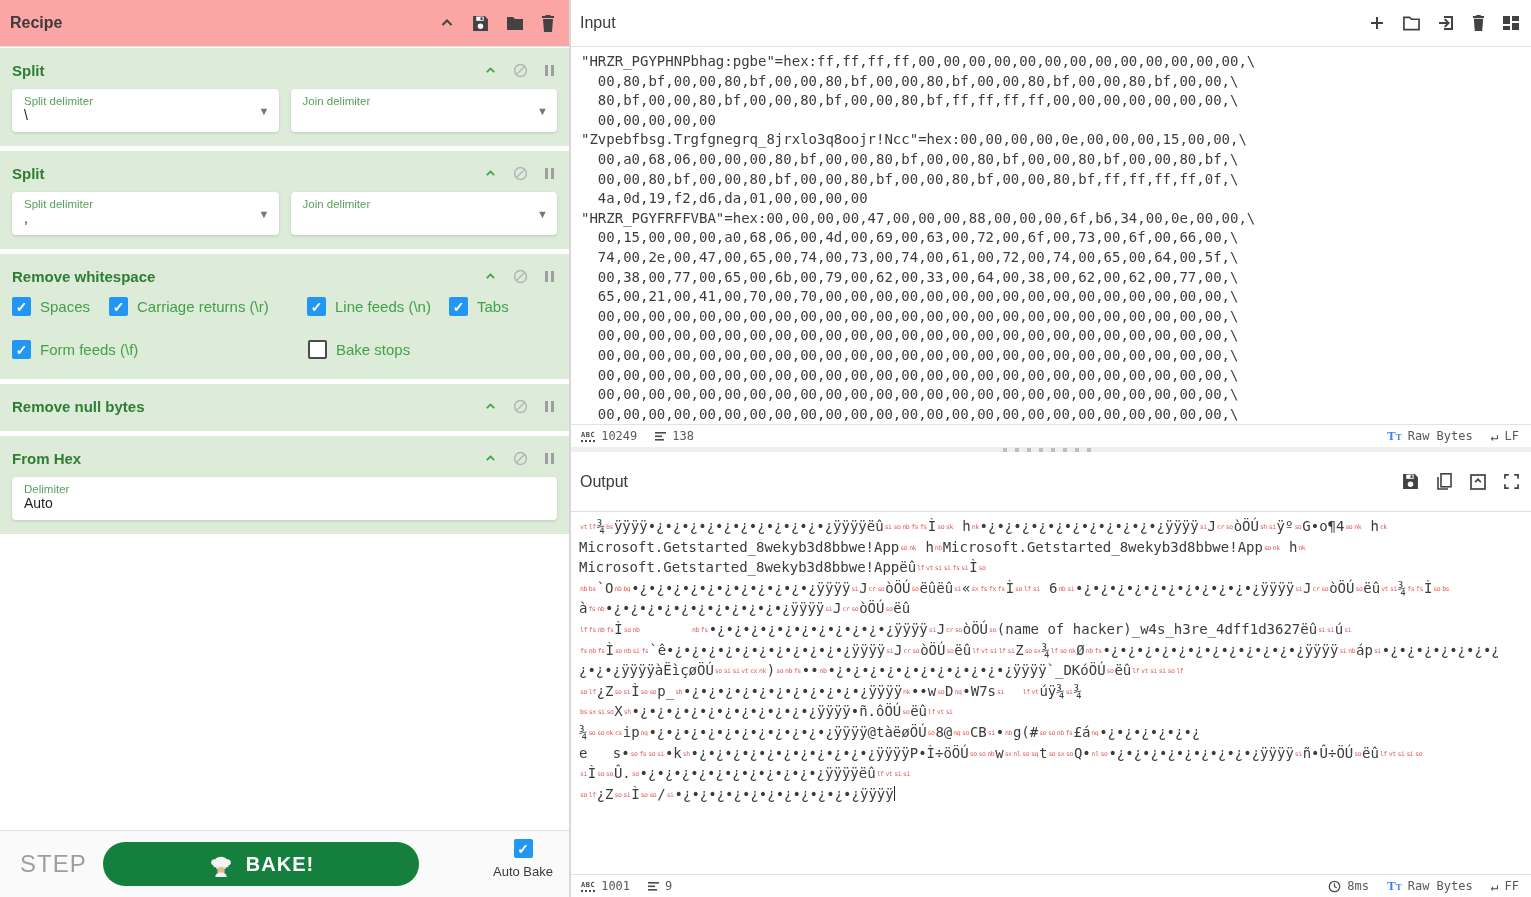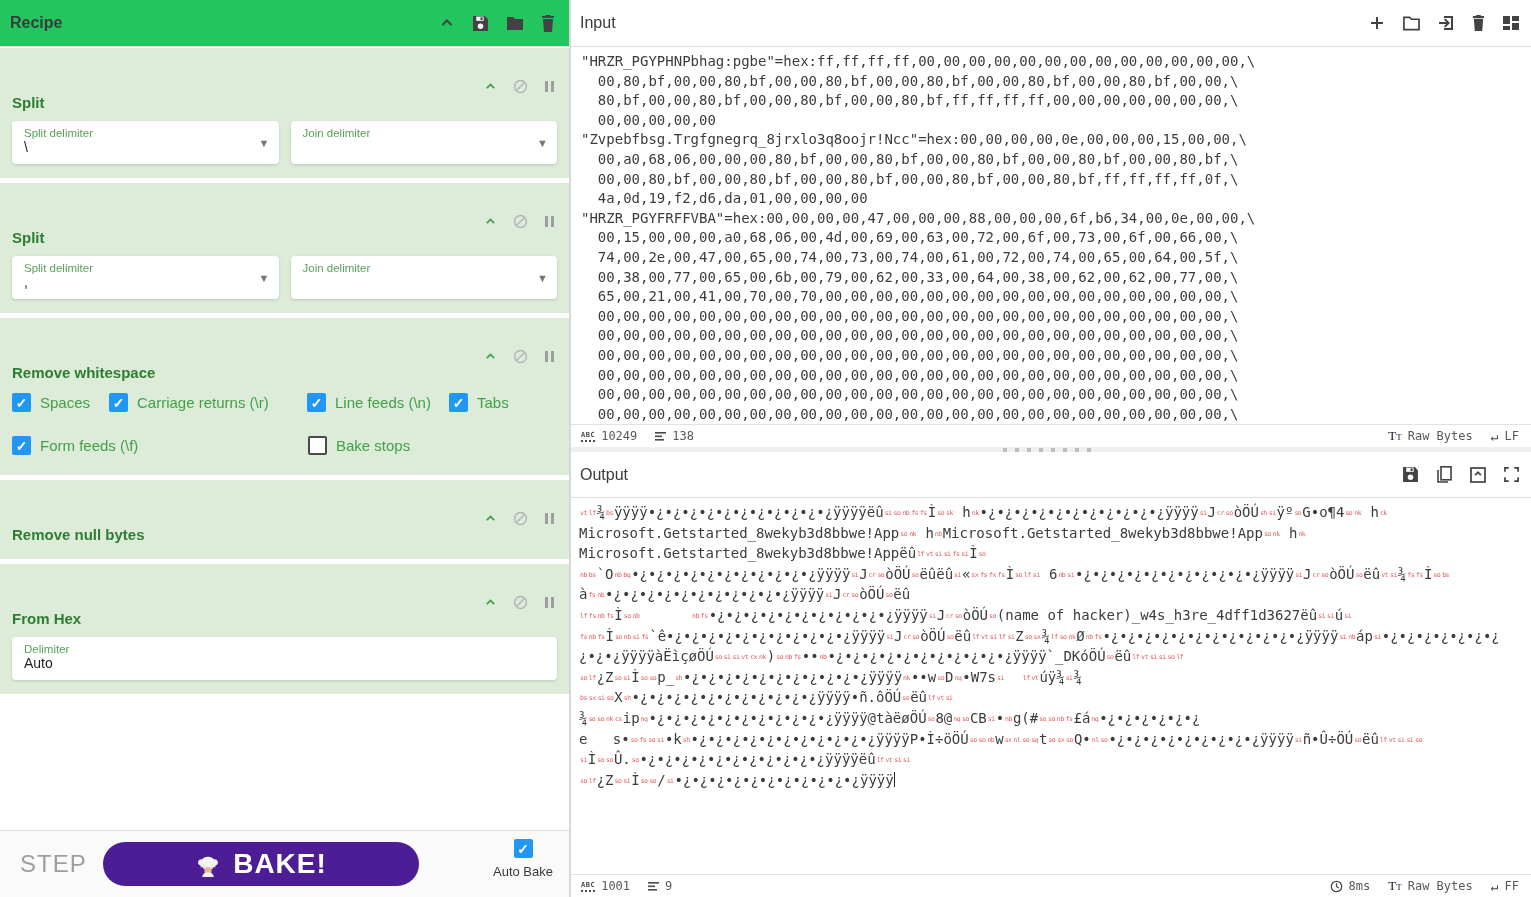--- a/index.html
+++ b/index.html
@@ -3,30 +3,30 @@
 <meta charset="utf-8">
 <style>
   * { margin:0; padding:0; box-sizing:border-box; }
   html,body { width:1531px; height:897px; overflow:hidden; background:#fff;
               font-family:"Liberation Sans", sans-serif; }
   .app { display:flex; width:1531px; height:897px; }
 
   
   .left { width:571px; border-right:2px solid #d8d8d8; display:flex; flex-direction:column; background:#fff; }
   .pane-head { height:47px; flex:none; border-bottom:1px solid #ddd; display:flex; align-items:center;
-               padding:0 14px 0 10px; background:#22c55e; }
+               padding:0 14px 0 10px; background:#fca5a5; }
   .pane-head .title { flex:1; font-size:16px; font-weight:bold; color:#3a3a3a; }
   .head-icons { display:flex; align-items:center; gap:17px; }
   .ic { display:inline-flex; align-items:center; justify-content:center; }
   .ic svg { display:block; }
 
   .ops { flex:1; overflow:hidden; background:#fff; padding-top:1px; }
   .op { background:#dcecd9; margin-bottom:5px; }
   .ophead { display:flex; align-items:center; padding:14px 14px 10px 12px; }
-  .ophead .t { flex:1; font-weight:bold; font-size:15px; color:#2f7d32;margin-top:32px; }
+  .ophead .t { flex:1; font-weight:bold; font-size:15px; color:#2f7d32; }
   .opicons { display:flex; align-items:center; gap:16px; }
 
   .ing-row { display:flex; gap:12px; padding:0 12px 14px; }
   .ing { position:relative; background:#fff; border-radius:4px; flex:1; padding:6px 26px 8px 12px;
          box-shadow:0 1px 3px rgba(0,0,0,.15); }
   .ing .lab { font-size:11.5px; color:#58a058; }
   .ing .val { font-size:14px; color:#1f1f1f; min-height:17px; white-space:pre; }
   .ing .caret { position:absolute; right:9px; top:50%; transform:translateY(-50%); color:#777; font-size:11px; }
 
   .cbrow { display:flex; padding:0 12px; margin:2px 0 0; }
@@ -40,21 +40,21 @@
         display:inline-flex; align-items:center; justify-content:center; flex:none; }
   .cb.on { background:#2196f3; border-color:#2196f3; color:#fff; font-size:14px; font-weight:bold; }
   .cb.on::after { content:"✓"; line-height:1; }
   .cblab { font-size:15px; color:#43a047; margin-left:9px; white-space:pre; }
 
   .controls { height:67px; flex:none; border-top:1px solid #e0e0e0; background:#fafafa;
               position:relative; display:flex; align-items:center; }
   .step { position:absolute; left:20px; top:50%; transform:translateY(-50%);
           font-size:24px; color:#9e9e9e; letter-spacing:1px; }
   .bake { position:absolute; left:103px; top:11px; width:316px; height:44px; border-radius:23px;
-          background:#4c1d95; border:none; color:#fff; font-size:28px; font-weight:bold;
+          background:#15803d; border:none; color:#fff; font-size:20px; font-weight:bold;
           letter-spacing:1px; display:flex; align-items:center; justify-content:center; gap:12px;
           font-family:"Liberation Sans",sans-serif; cursor:pointer; }
   .autobake { position:absolute; right:10px; top:8px; width:72px; text-align:center; }
   .autobake .cb { margin:0 auto; }
   .autobake .albl { font-size:13px; color:#3a3a3a; margin-top:6px; }
 
   
   .right { flex:1; display:flex; flex-direction:column; background:#fff; min-width:0; }
   .io-head { height:47px; flex:none; border-bottom:1px solid #ddd; display:flex; align-items:center;
              padding:0 12px 0 9px; }
@@ -66,21 +66,21 @@
                 color:#3c3c3c; }
   .iline { white-space:pre; }
 
   .statusbar { height:23px; flex:none; border-top:1px solid #e2e2e2; display:flex; align-items:center;
                padding:0 12px 0 10px; font-family:"DejaVu Sans Mono", monospace; font-size:12px;
                color:#585858; gap:8px; background:#fff; }
   .statusbar .grow { flex:1; }
   .sgroup { display:flex; align-items:center; gap:6px; }
   .mini-abc { font-size:7px; font-weight:bold; letter-spacing:.5px; color:#4a4a4a;
               border-bottom:2px dotted #4a4a4a; padding-bottom:1px; }
-  .tt { font-family:"Liberation Serif", serif; color:#0f172a; font-weight:normal; font-size:13px; }
+  .tt { font-family:"Liberation Serif", serif; color:#3b82f6; font-weight:bold; font-size:13px; }
   .tt small { font-size:9px; }
   .retsym { font-size:13px; color:#4a4a4a; }
 
   .split-divider { height:5px; flex:none; background:#efefef; display:flex; align-items:center;
                    justify-content:center; cursor:row-resize; }
   .grip { width:96px; height:4px;
           background-image:repeating-linear-gradient(90deg,#bdbdbd 0 4px,transparent 4px 12px); }
 
   .output-area { flex:1; overflow:hidden; padding:5px 0 0 8px;
                  font-family:"DejaVu Sans Mono", monospace; font-size:14px; line-height:19.6px;
@@ -418,21 +418,21 @@
       <span class="sgroup" style="margin-left:10px;">
         <span class="retsym">↵</span>
         <span>LF</span>
       </span>
     </div>
 
     <div class="split-divider">
       <span class="grip"></span>
     </div>
 
-    <div class="io-head" style="height:46px;">
+    <div class="io-head" style="height:60px;">
       <span class="title">Output</span>
       <span class="head-icons">
         <span class="ic">
           <svg width="17" height="17" viewBox="0 0 16 16">
               <path d="M1 1h11l3 3v11H1z" fill="#424242"></path>
               <rect x="4" y="1.5" width="7" height="4" fill="#fff"></rect>
               <rect x="8" y="2.2" width="2" height="2.6" fill="#424242"></rect>
               <circle cx="8" cy="10.5" r="2.6" fill="#fff"></circle>
             </svg>
         </span>

